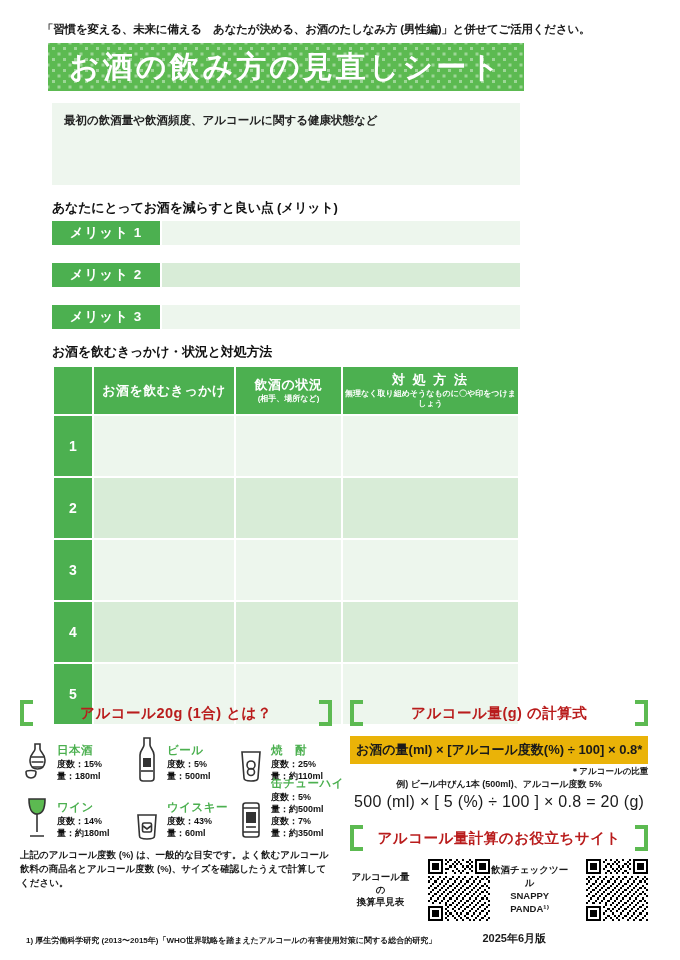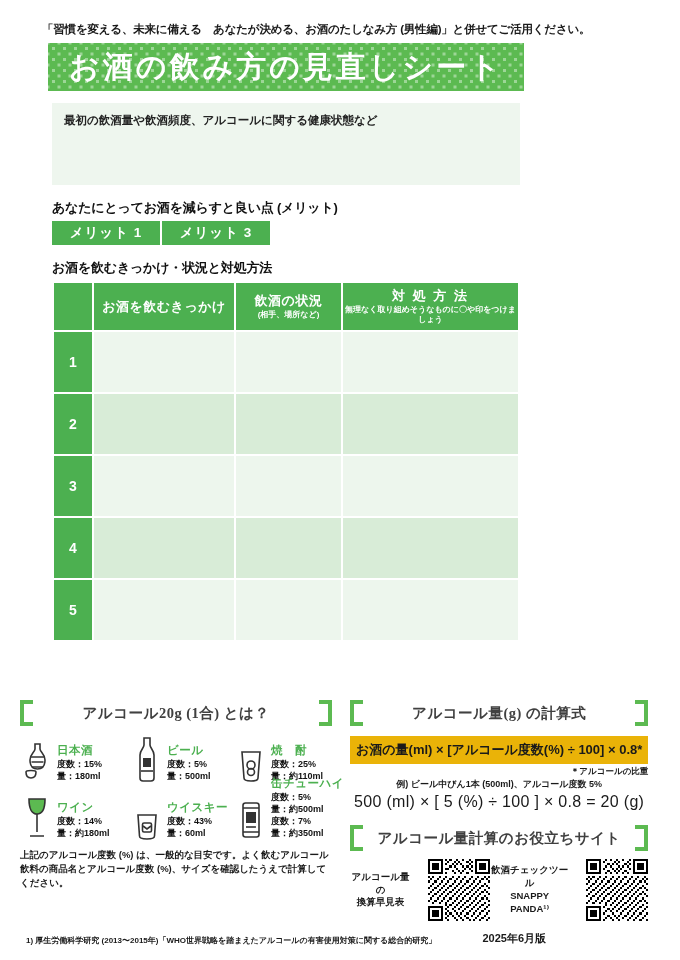--- a/index.html
+++ b/index.html
@@ -41,21 +41,21 @@
   }
   .notes-hint { font-size: 11.5px; font-weight: bold; color: #222; }
 
   
   .sec-label {
     font-size: 13px; font-weight: bold; color: #111;
     margin: 14px 0 4px 32px; letter-spacing: -0.2px;
   }
 
   
-  .merits { margin: 0 32px; display: flex; flex-direction: row; gap: 0; }
+  .merits { margin: 0 32px; display: flex; flex-direction: column; gap: 18px; }
   .merit-row { display: flex; height: 24px; }
   .merit-tag {
     width: 108px; background: #4cb050; color: #fff;
     font-size: 13.5px; font-weight: bold; letter-spacing: 1px;
     display: flex; align-items: center; justify-content: center;
   }
   .merit-fill { flex: 1; margin-left: 2px; }
   .merit-row:nth-child(odd) .merit-fill { background: #edf6ed; }
   .merit-row:nth-child(even) .merit-fill { background: #d8ecd7; }
 
@@ -82,21 +82,21 @@
   .bracket-head {
     position: relative; display: flex; align-items: center; justify-content: center;
     height: 26px;
   }
   .bracket-head .bk {
     position: absolute; top: 0; width: 13px; height: 26px;
     border: 4px solid #5cba51;
   }
   .bracket-head .bk-l { left: 0; border-right: none; }
   .bracket-head .bk-r { right: 0; border-left: none; }
-  .bracket-head .bh-text { font-size: 14.5px; font-weight: bold; color: #404040; letter-spacing: 0.5px; font-family: Liberation Serif, serif; }
+  .bracket-head .bh-text { font-size: 14.5px; font-weight: bold; color: #b91c1c; letter-spacing: 0.5px; }
 
   
   .bottom { position: absolute; left: 20px; right: 20px; top: 700px; display: flex; gap: 18px; }
   .col-left { width: 312px; }
   .col-right { width: 312px; }
 
   
   .drinks-row { display: flex; margin-top: 10px; }
   .drink { display: flex; align-items: flex-end; }
   .drink-ico { width: 34px; flex: none; display: flex; align-items: center; justify-content: center; }
@@ -140,20 +140,24 @@
   </div>
 
   <div class="notes-box">
     <div class="notes-hint">最初の飲酒量や飲酒頻度、アルコールに関する健康状態など</div>
   </div>
 
   <div class="sec-label">あなたにとってお酒を減らすと良い点 (メリット)</div>
   <div class="merits">
     <div class="merit-row">
       <div class="merit-tag">メリット 1</div>
+      <div class="merit-fill"></div>
+    </div>
+    <div class="merit-row">
+      <div class="merit-tag">メリット 2</div>
       <div class="merit-fill"></div>
     </div>
     <div class="merit-row">
       <div class="merit-tag">メリット 3</div>
       <div class="merit-fill"></div>
     </div>
   </div>
 
   <div class="sec-label">お酒を飲むきっかけ・状況と対処方法</div>
   <table class="table">

